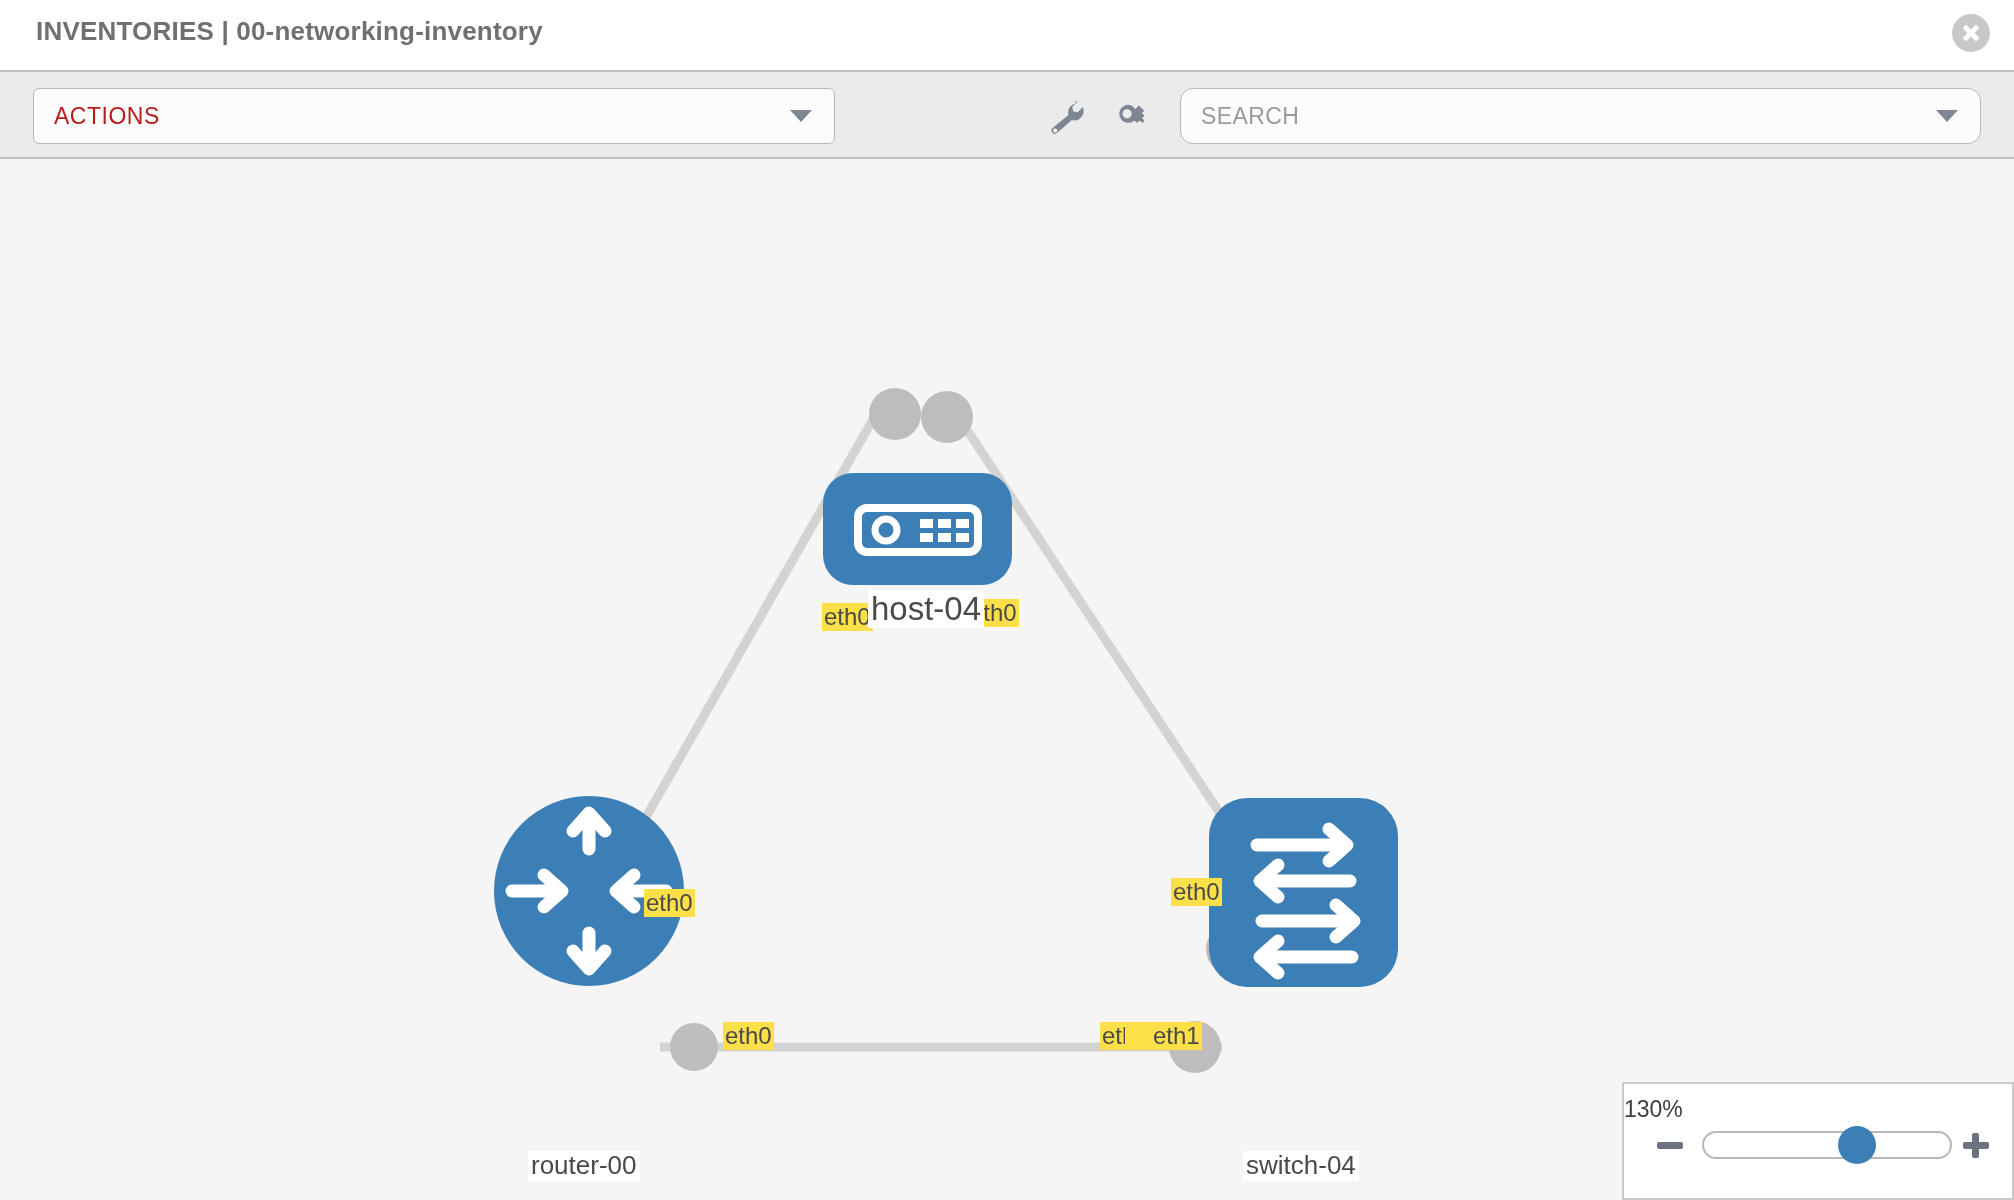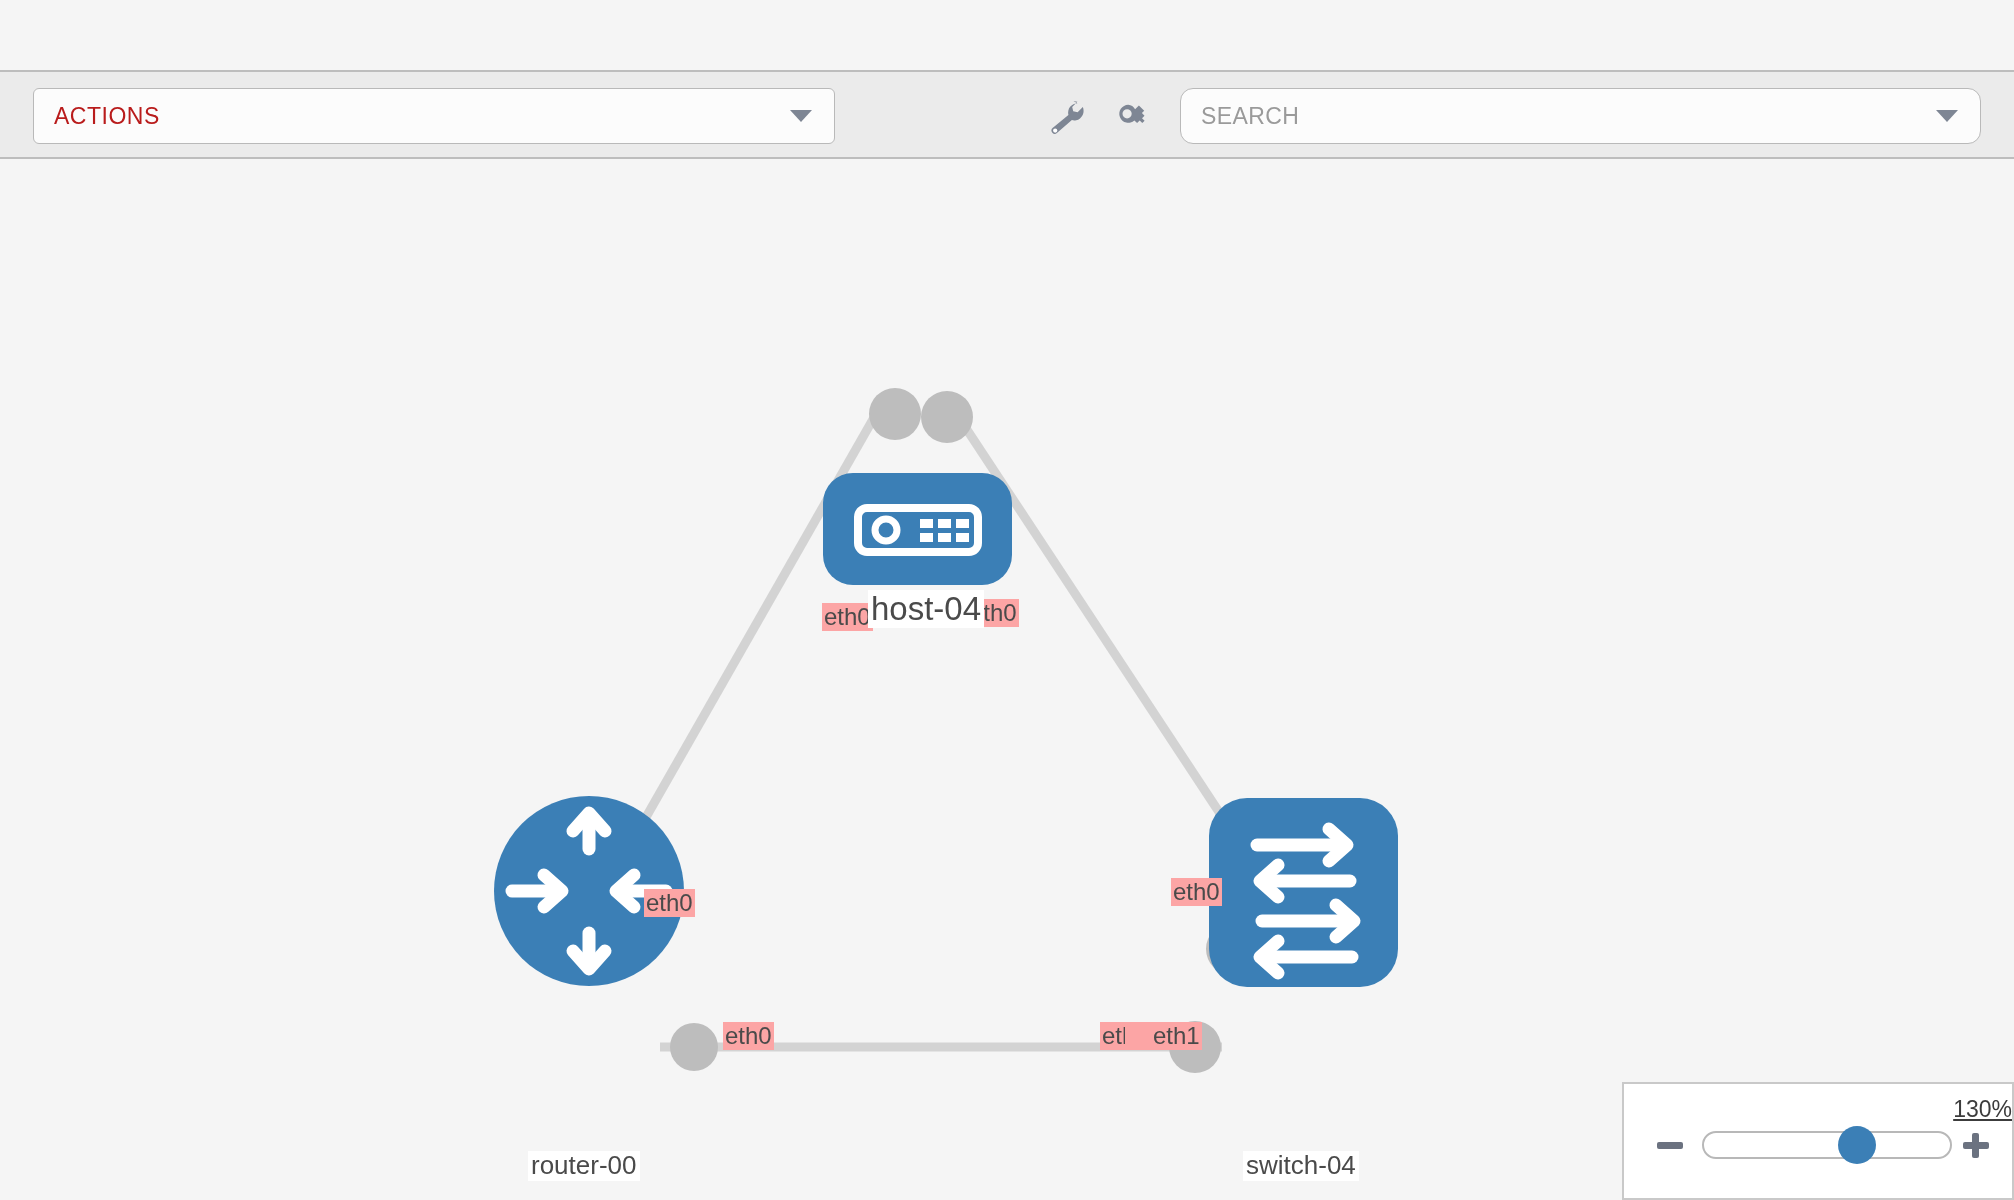--- a/index.html
+++ b/index.html
@@ -81,21 +81,21 @@
   
   .canvas {
     position: absolute; left: 0; top: 159px;
     width: 2014px; height: 1041px;
     background: #f5f5f5; overflow: hidden;
   }
   .topology-svg { position: absolute; left: 0; top: 0; width: 2014px; height: 1041px; }
 
   .edge-label {
     position: absolute;
-    background: #fca5a5;
+    background: #fde047;
     color: #4a4a4a;
     padding: 0 2px;
     white-space: nowrap;
     line-height: 1.15;
   }
   .edge-label.md { font-size: 24px; }
 
   .node-label {
     position: absolute;
     background: #ffffff;
@@ -108,21 +108,21 @@
   .node-label.big { font-size: 33px; }
 
   
   .zoom-panel {
     position: absolute; left: 1622px; top: 1082px;
     width: 392px; height: 118px;
     background: #ffffff; border: 2px solid #c9c9c9;
   }
   .zoom-level {
     position: absolute; left: 0; right: 0; top: 12px;
-    text-align: right; font-size: 23px; color: #3c3c3c; text-decoration: underline;
+    text-align: left; font-size: 23px; color: #3c3c3c;
   }
   .zoom-minus, .zoom-plus {
     position: absolute; top: 46px; width: 30px; height: 30px; cursor: pointer;
   }
   .zoom-minus { left: 32px; }
   .zoom-plus  { left: 338px; }
   .zoom-minus::before, .zoom-plus::before, .zoom-plus::after {
     content: ""; position: absolute; background: #6b7280; border-radius: 2px;
   }
   .zoom-minus::before { left: 1px; top: 12px; width: 26px; height: 7px; }
@@ -138,20 +138,24 @@
     position: absolute; top: 50%; left: 62%;
     width: 38px; height: 38px; margin-left: -19px; margin-top: -19px;
     border-radius: 50%; background: #3b7fb6; cursor: grab;
   }
 </style>
 </head>
 <body>
 
 <div class="app">
 
+  <div class="header">
+    <div class="header-title">INVENTORIES | 00-networking-inventory</div>
+    <div class="close-btn"></div>
+  </div>
 
   <div class="toolbar">
 
     <div class="actions-select">
       <span class="actions-label">ACTIONS</span>
       <span class="caret"></span>
     </div>
 
     <div class="tool-icon wrench">
       <svg viewBox="0 0 40 36" aria-hidden="true">

